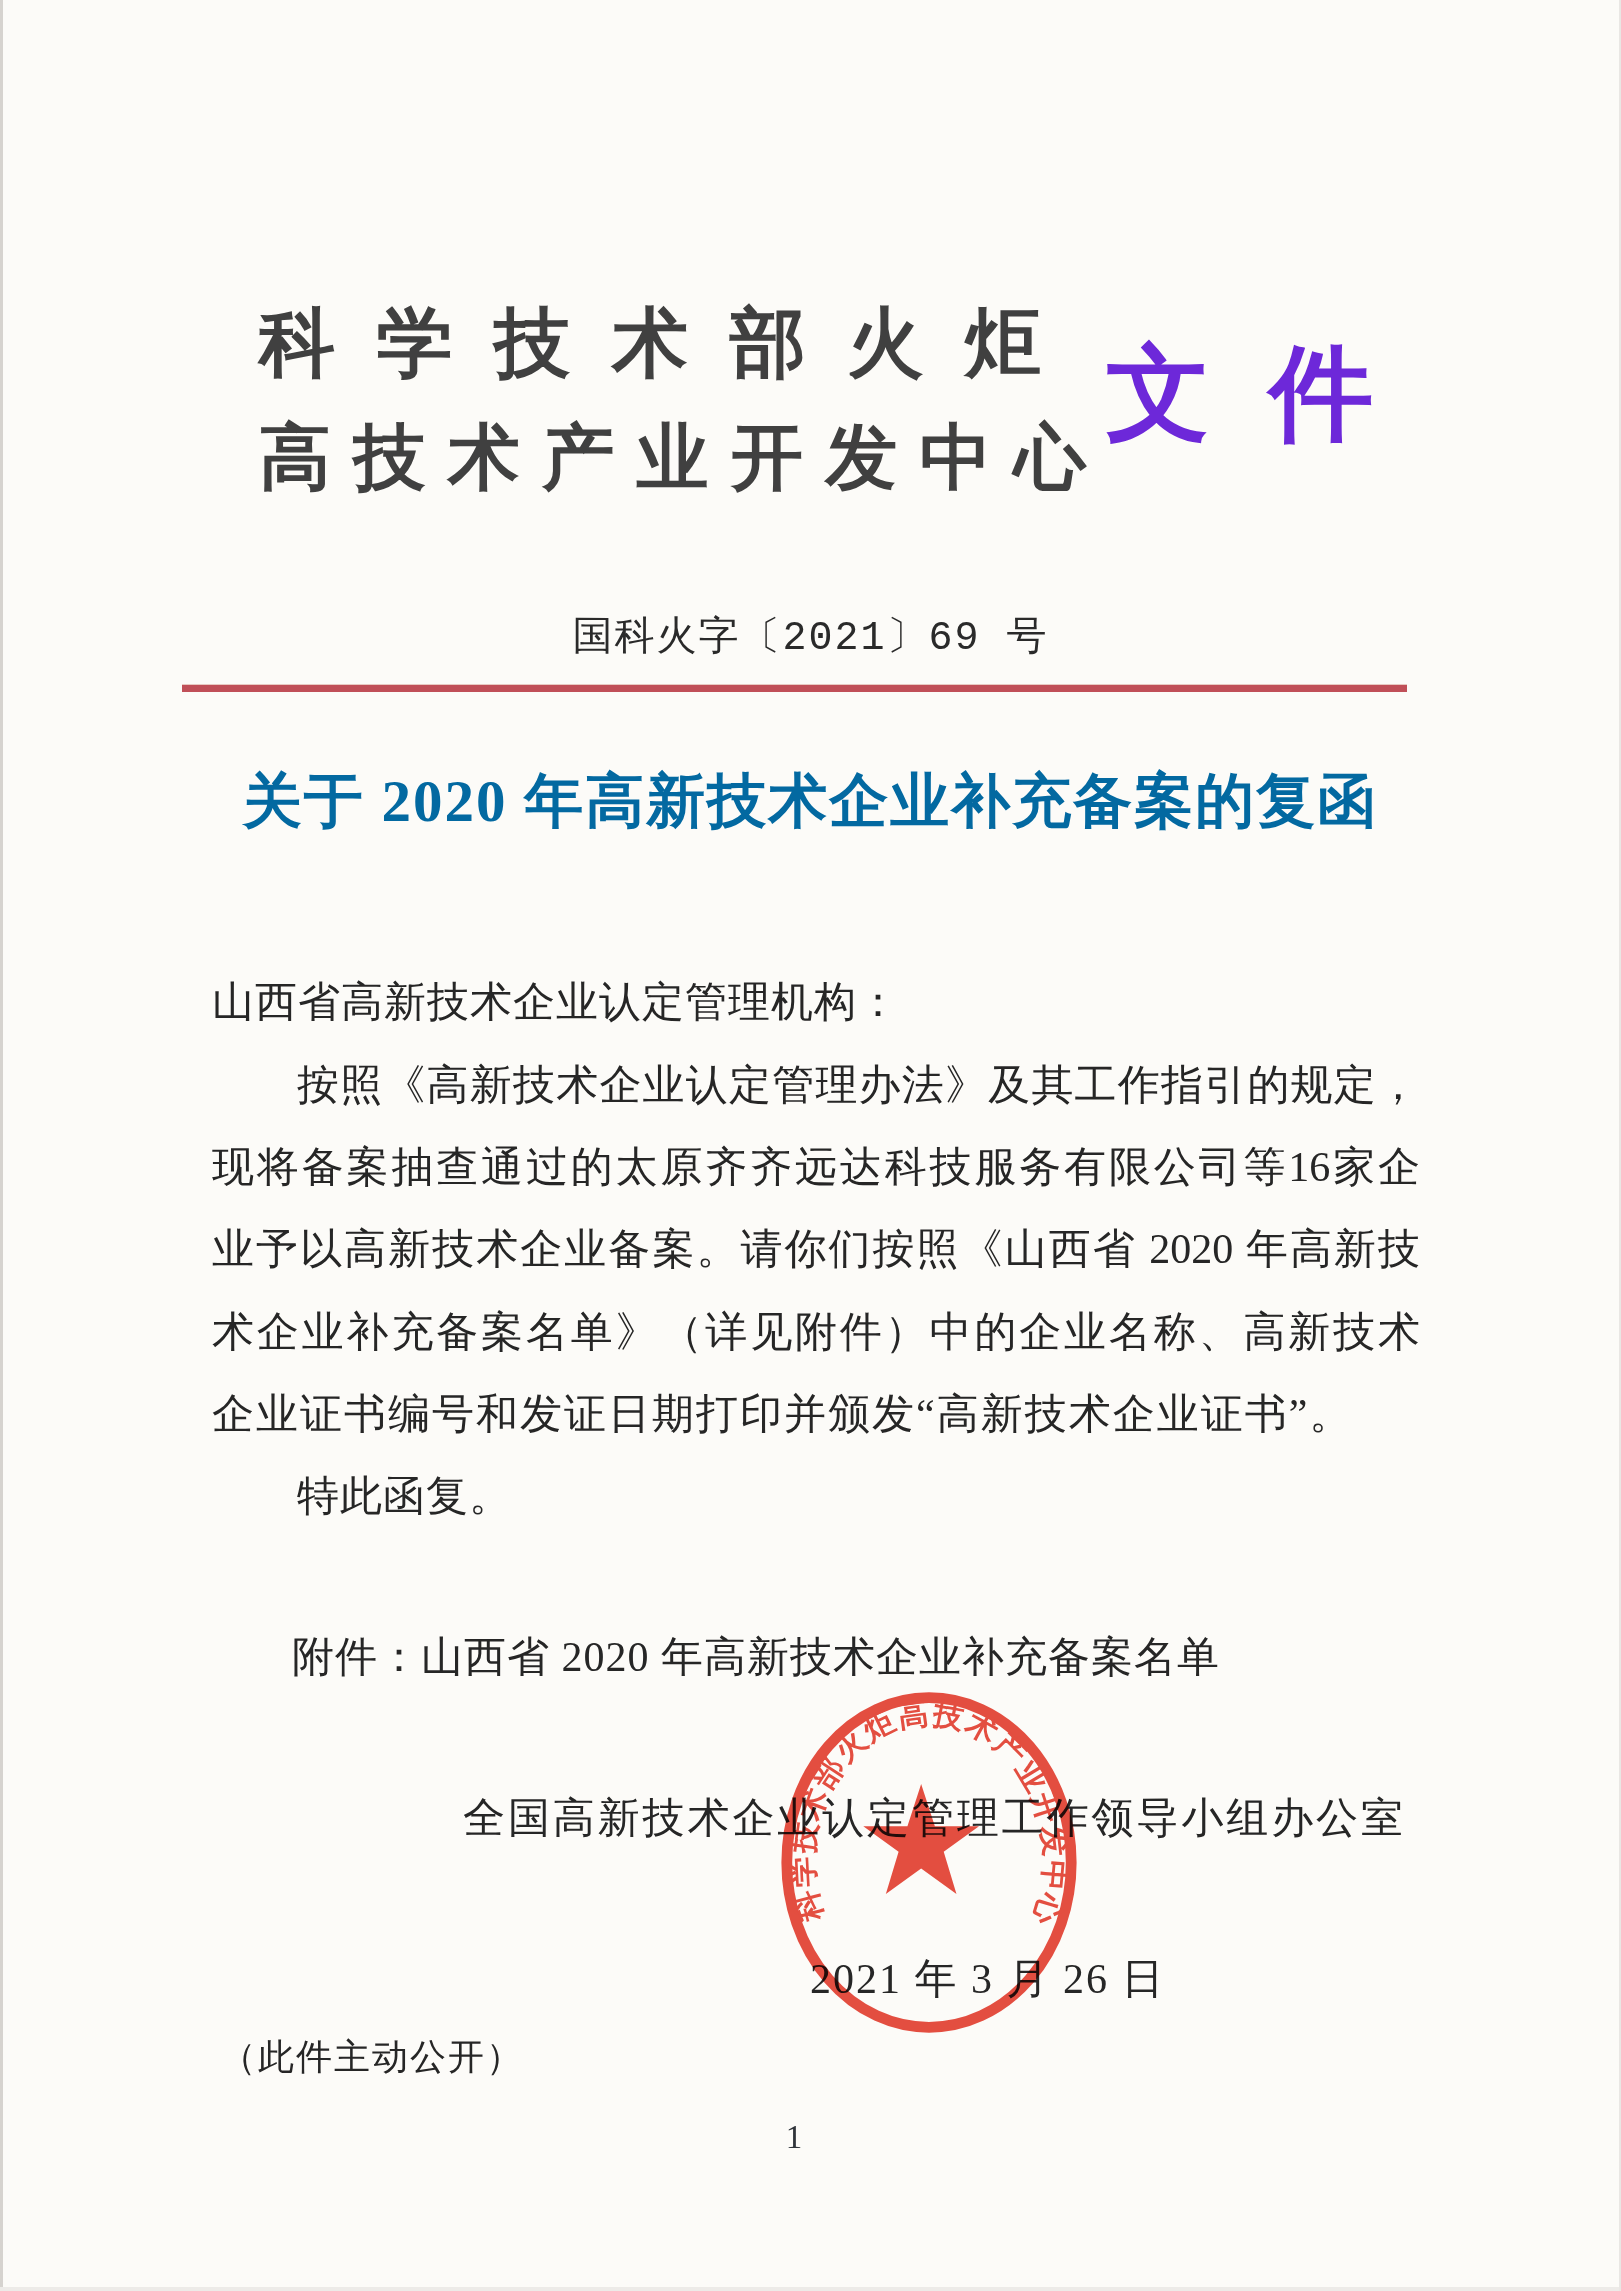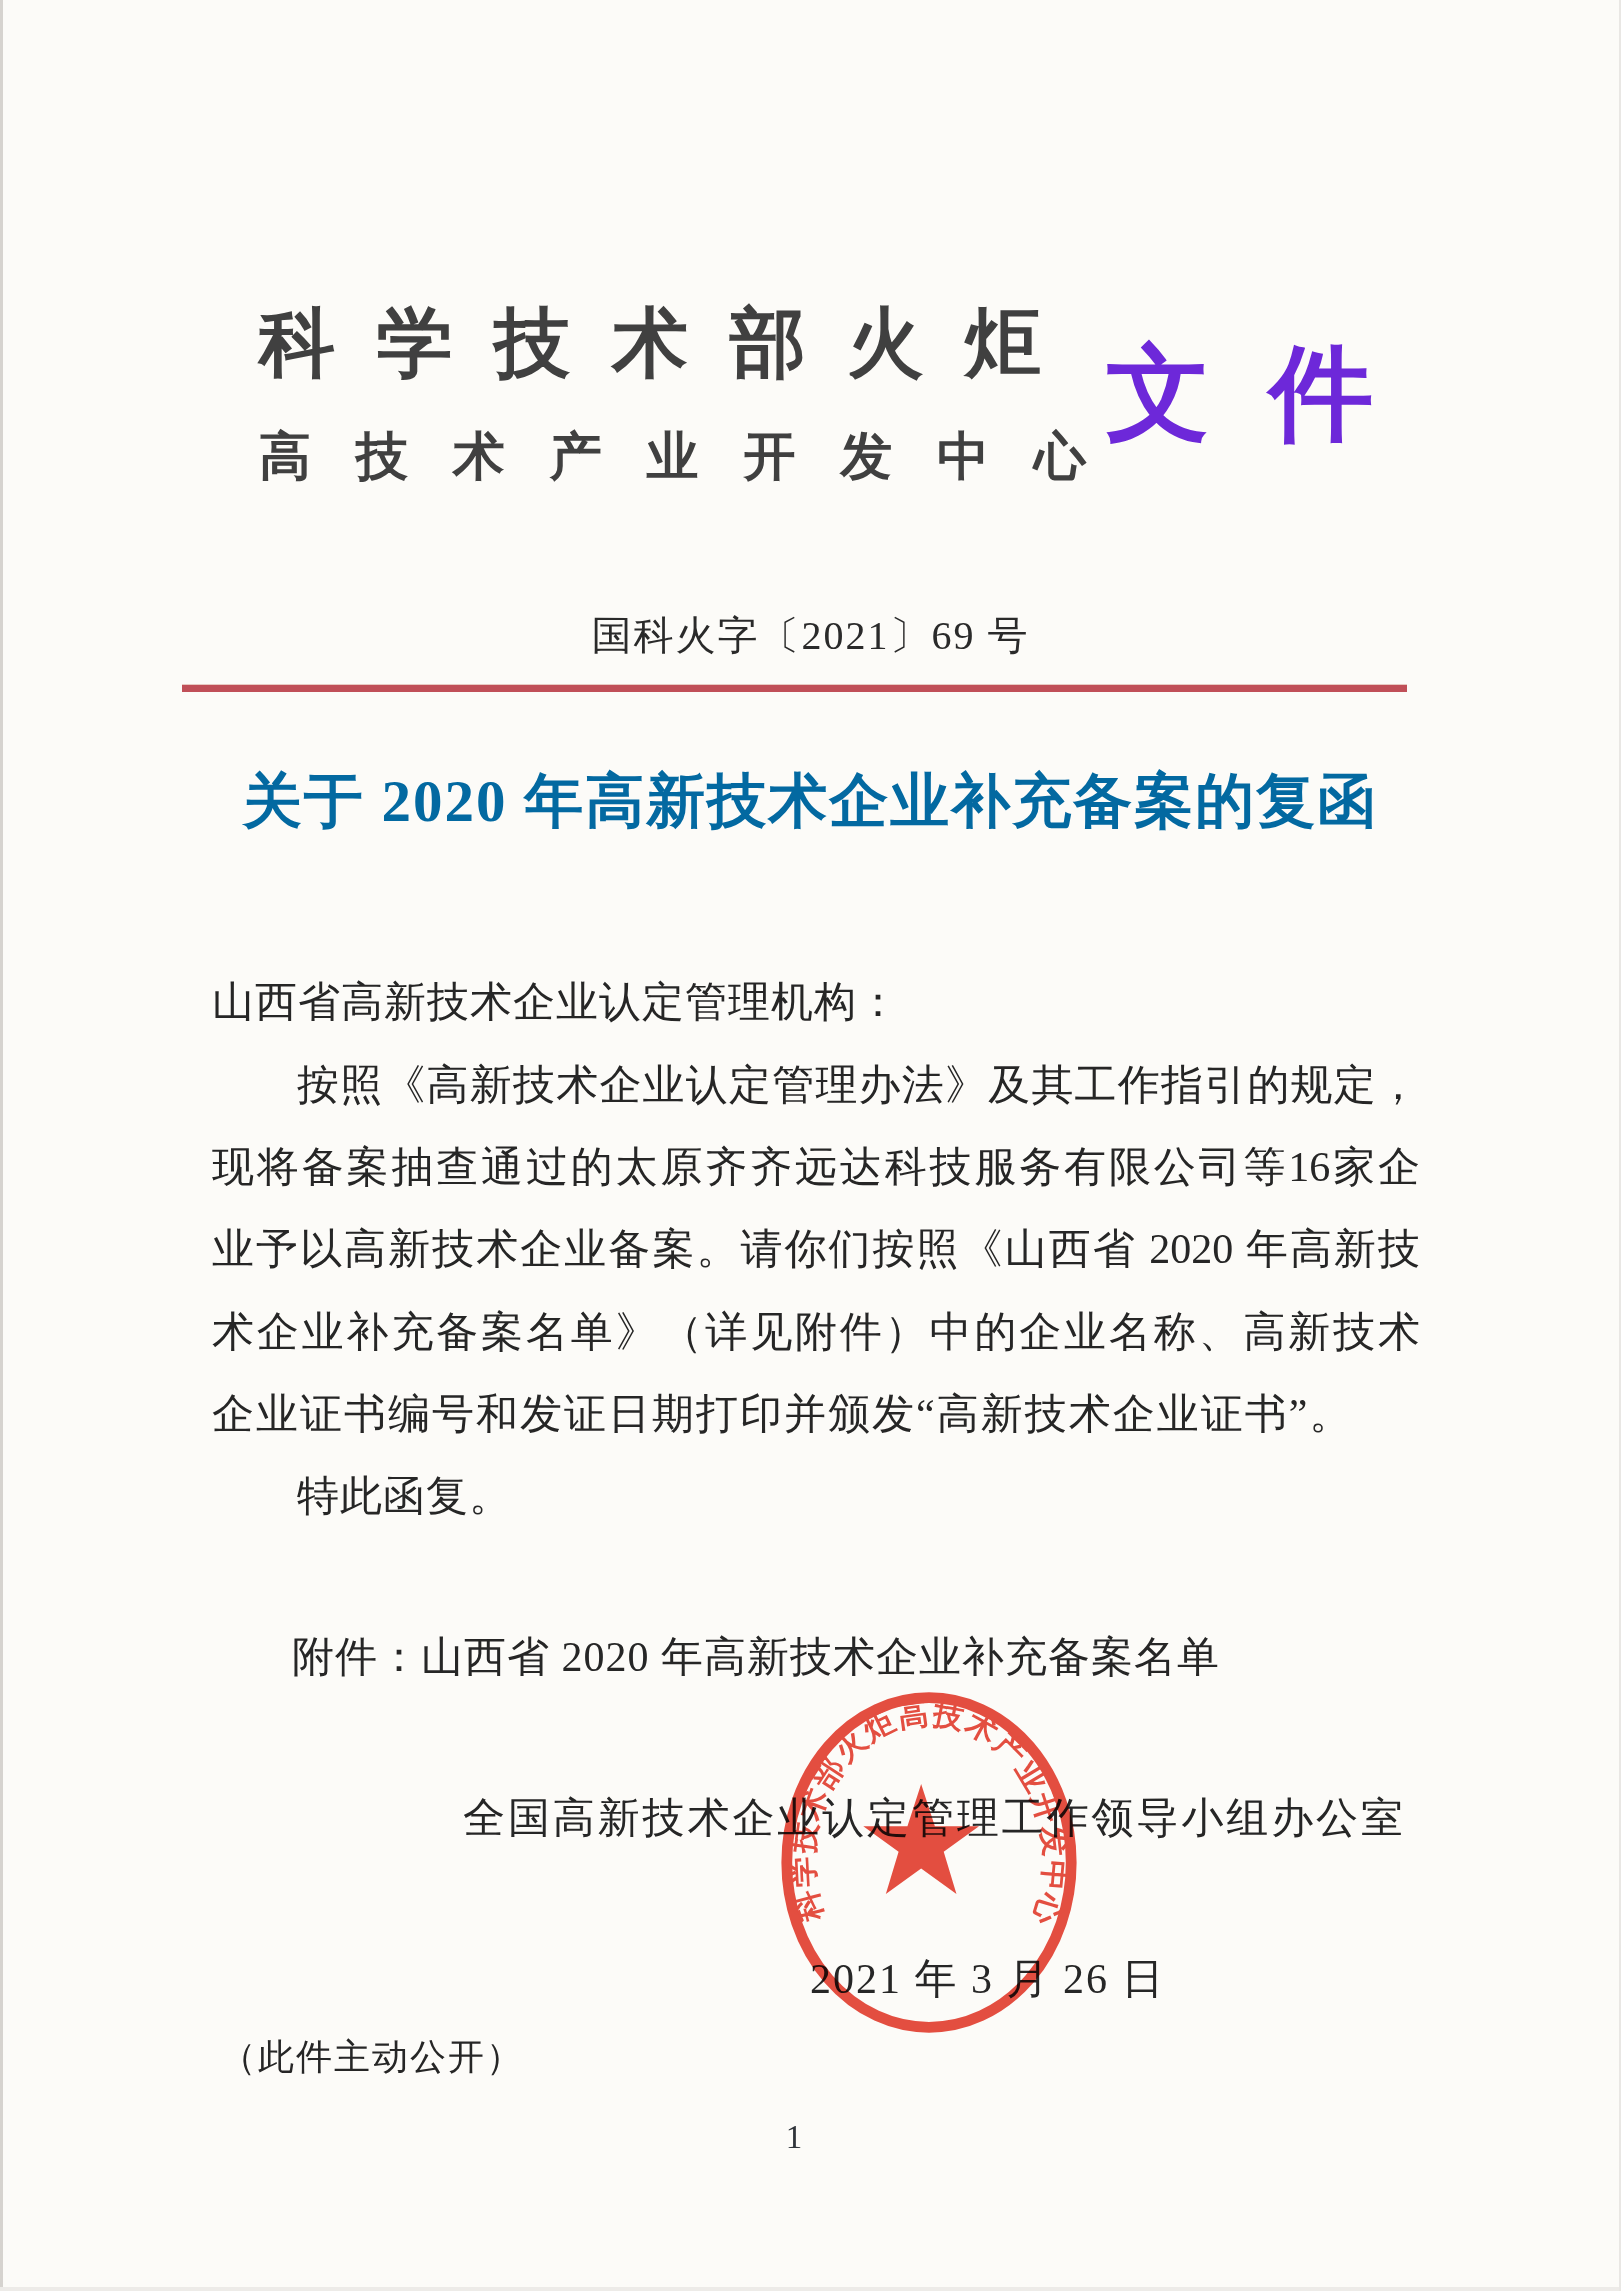--- a/index.html
+++ b/index.html
@@ -22,30 +22,30 @@
   
   .org-line{
     color:#404040;
     font-weight:700;
     text-align:justify;
     text-align-last:justify;
     white-space:normal;
     line-height:1.08;
   }
   .org-line1{left:259px;top:302px;width:782px;font-size:76px;}
-  .org-line2{left:259px;top:420px;width:827px;font-size:52px;margin-top:9px;}
+  .org-line2{left:259px;top:420px;width:827px;font-size:72px;}
   .doc-type{
     left:1106px;top:339px;width:267px;
     color:#6d28d9;font-weight:700;font-size:104px;
     text-align:justify;text-align-last:justify;line-height:1.05;
   }
 
   .doc-number{
     left:0;top:608px;width:1621px;
-    text-align:center;font-size:40px;color:#2a2a2a;letter-spacing:2px;
+    text-align:center;font-size:40px;color:#2a2a2a;letter-spacing:2px;font-family:Liberation Mono, monospace;
   }
 
   .red-rule{
     left:182px;top:684px;width:1225px;height:6.9px;
     background:#c04f58;border-top:1px solid #e8c9c2;
   }
 
   .doc-title{
     left:0;top:762px;width:1621px;
     text-align:center;font-size:59px;font-weight:700;color:#0369a1;letter-spacing:2px;

